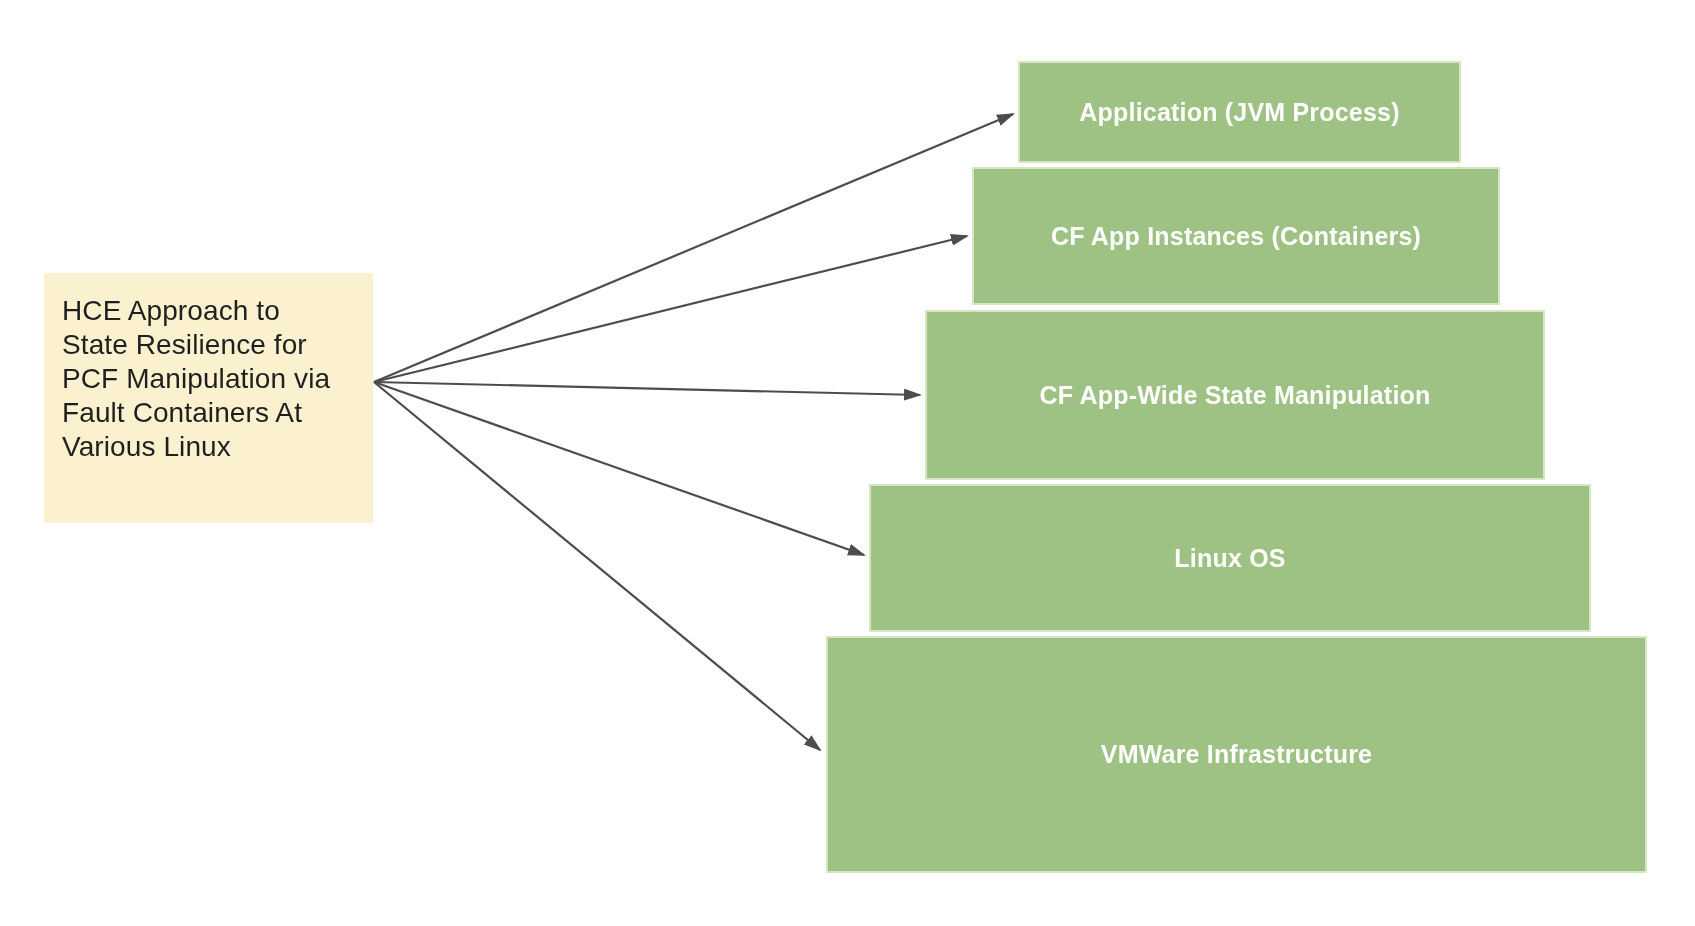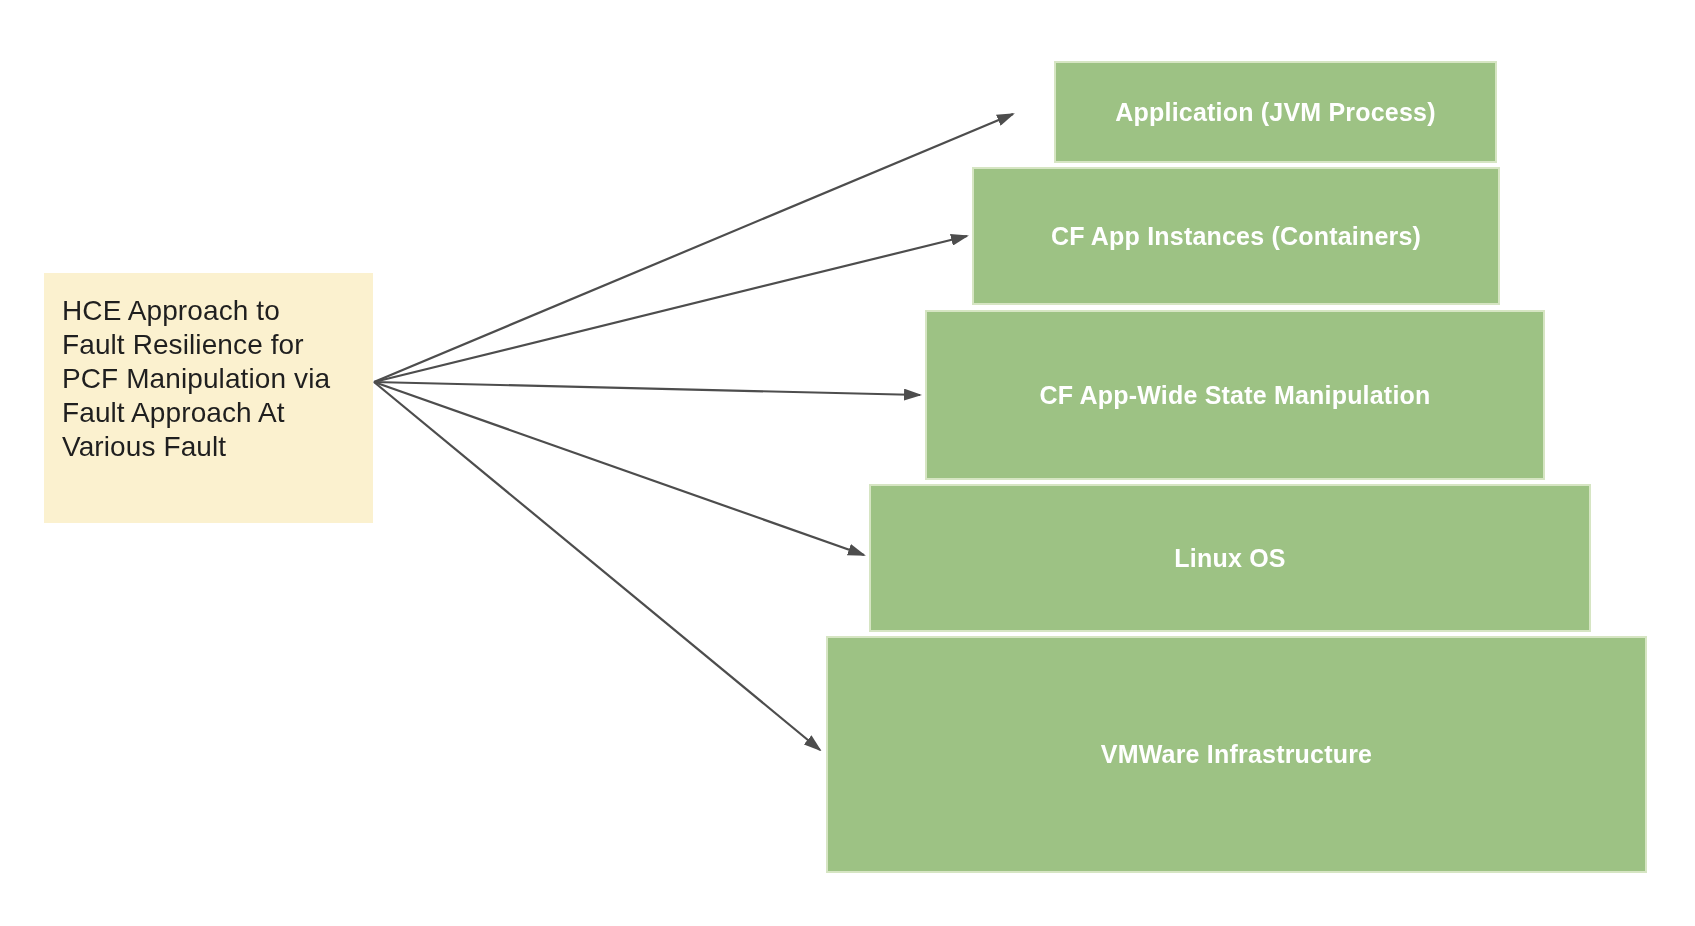--- a/index.html
+++ b/index.html
@@ -47,21 +47,21 @@
     justify-content: center;
   }
   .level .label {
     color: #FFFFFF;
     font-weight: bold;
     font-size: 25px;
     letter-spacing: 0.2px;
     text-align: center;
     white-space: nowrap;
   }
-  .level-1 { left: 1018px; top: 61px;  width: 443px; height: 102px; margin-left: 36px; }
+  .level-1 { left: 1018px; top: 61px;  width: 443px; height: 102px; }
   .level-2 { left: 972px;  top: 167px; width: 528px; height: 138px; }
   .level-3 { left: 925px;  top: 310px; width: 620px; height: 170px; }
   .level-4 { left: 869px;  top: 484px; width: 722px; height: 148px; }
   .level-5 { left: 826px;  top: 636px; width: 821px; height: 237px; }
 </style>
 </head>
 <body>
 
 <div class="canvas">
 
@@ -73,24 +73,24 @@
     </defs>
     <line x1="374" y1="382" x2="1013" y2="114" stroke="#4D4D4D" stroke-width="2.2" marker-end="url(#ah)"></line>
     <line x1="374" y1="382" x2="967" y2="236" stroke="#4D4D4D" stroke-width="2.2" marker-end="url(#ah)"></line>
     <line x1="374" y1="382" x2="920" y2="395" stroke="#4D4D4D" stroke-width="2.2" marker-end="url(#ah)"></line>
     <line x1="374" y1="382" x2="864" y2="555" stroke="#4D4D4D" stroke-width="2.2" marker-end="url(#ah)"></line>
     <line x1="374" y1="382" x2="820" y2="750" stroke="#4D4D4D" stroke-width="2.2" marker-end="url(#ah)"></line>
   </svg>
 
   <div class="note">
     <div>HCE Approach to</div>
-    <div>Fault Resilience for</div>
+    <div>State Resilience for</div>
     <div>PCF Manipulation via</div>
-    <div>Fault Approach At</div>
-    <div>Various Fault</div>
+    <div>Fault Containers At</div>
+    <div>Various Linux</div>
   </div>
 
   <div class="level level-1">
     <span class="label">Application (JVM Process)</span>
   </div>
   <div class="level level-3">
     <span class="label">CF App-Wide State Manipulation</span>
   </div>
   <div class="level level-2">
     <span class="label">CF App Instances (Containers)</span>

